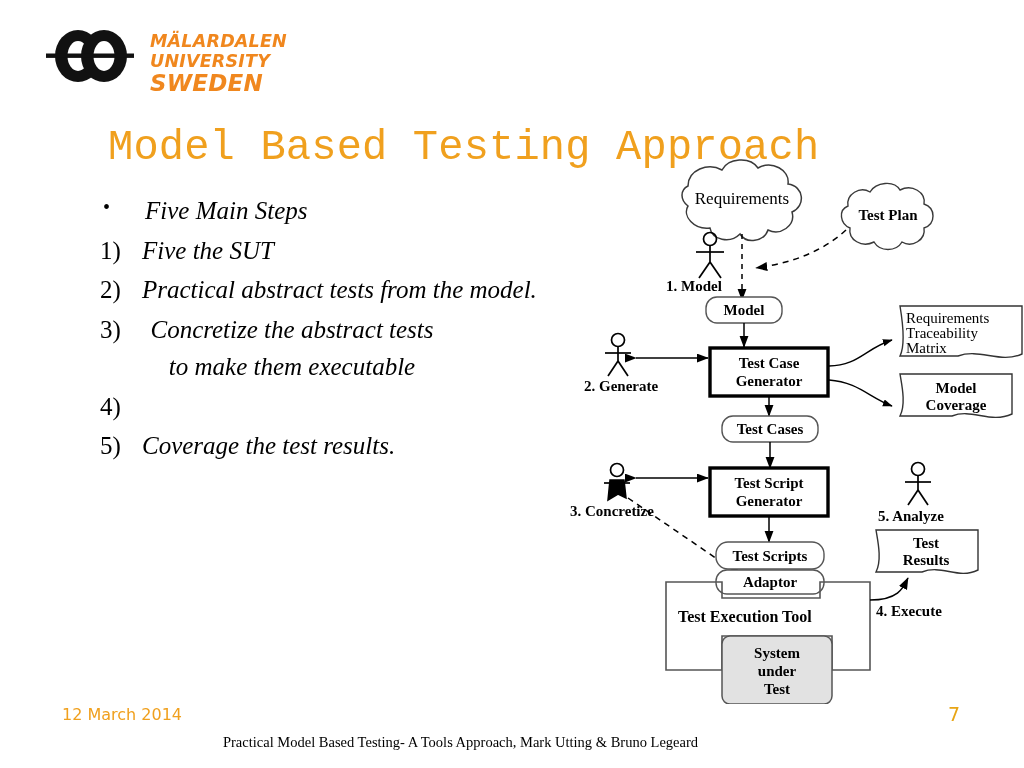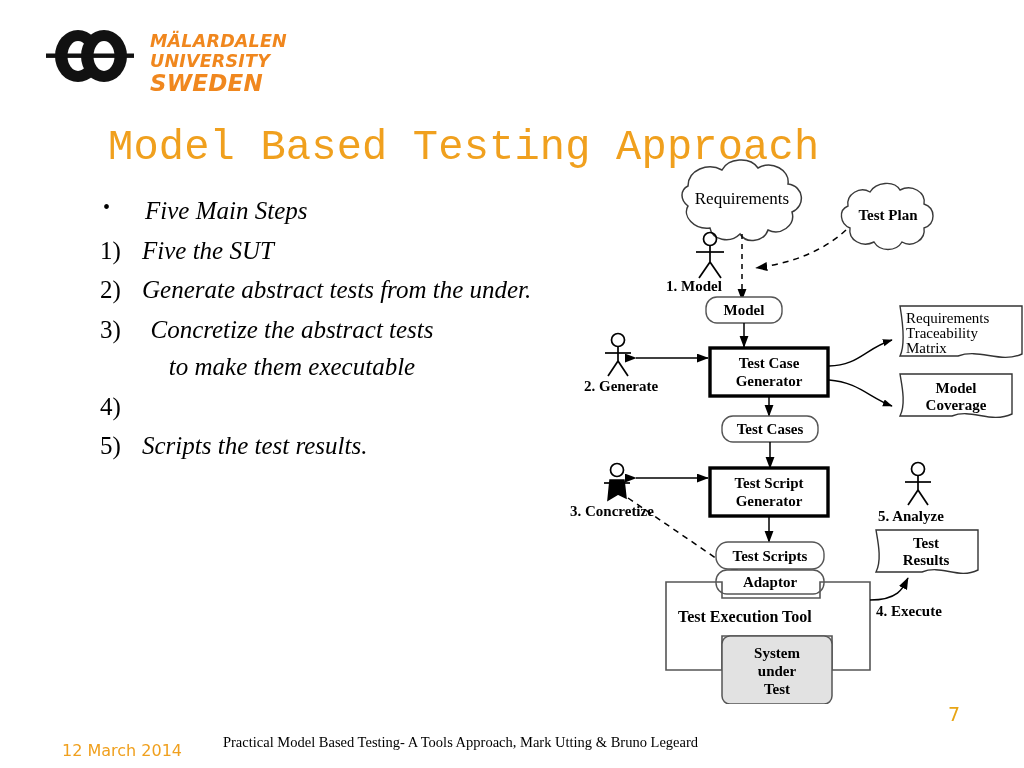--- a/index.html
+++ b/index.html
@@ -92,21 +92,20 @@
 
   
   .footer-date {
     position: absolute;
     left: 62px;
     top: 705px;
     font-family: "DejaVu Sans", sans-serif;
     font-size: 16px;
     color: #F0A01E;
     font-weight: normal;
-    margin-top: 36px;
   }
   .footer-page {
     position: absolute;
     left: 948px;
     top: 703px;
     font-family: "DejaVu Sans", sans-serif;
     font-size: 19px;
     color: #E8A515;
   }
   .footer-ref {
@@ -168,35 +167,35 @@
       <span class="txt">Five Main Steps</span>
     </div>
 
     <div class="li">
       <span class="marker">1)</span>
       <span class="txt">Five the SUT</span>
     </div>
 
     <div class="li">
       <span class="marker">2)</span>
-      <span class="txt">Generate abstract tests from the under.</span>
+      <span class="txt">Practical abstract tests from the model.</span>
     </div>
 
     <div class="li narrow">
       <span class="marker">3)</span>
       <span class="txt">Concretize the abstract tests to make them executable</span>
     </div>
 
     <div class="li narrow">
       <span class="marker">4)</span>
     </div>
 
     <div class="li">
       <span class="marker">5)</span>
-      <span class="txt">Scripts the test results.</span>
+      <span class="txt">Coverage the test results.</span>
     </div>
 
   </div>
 
   <div class="diagram">
     <svg width="490" height="546" viewBox="0 0 490 546">
       <defs>
         <marker id="arw" markerWidth="9" markerHeight="9" refX="7.5" refY="3" orient="auto">
           <path d="M0,0 L8,3 L0,6 z" fill="#000"></path>
         </marker>

